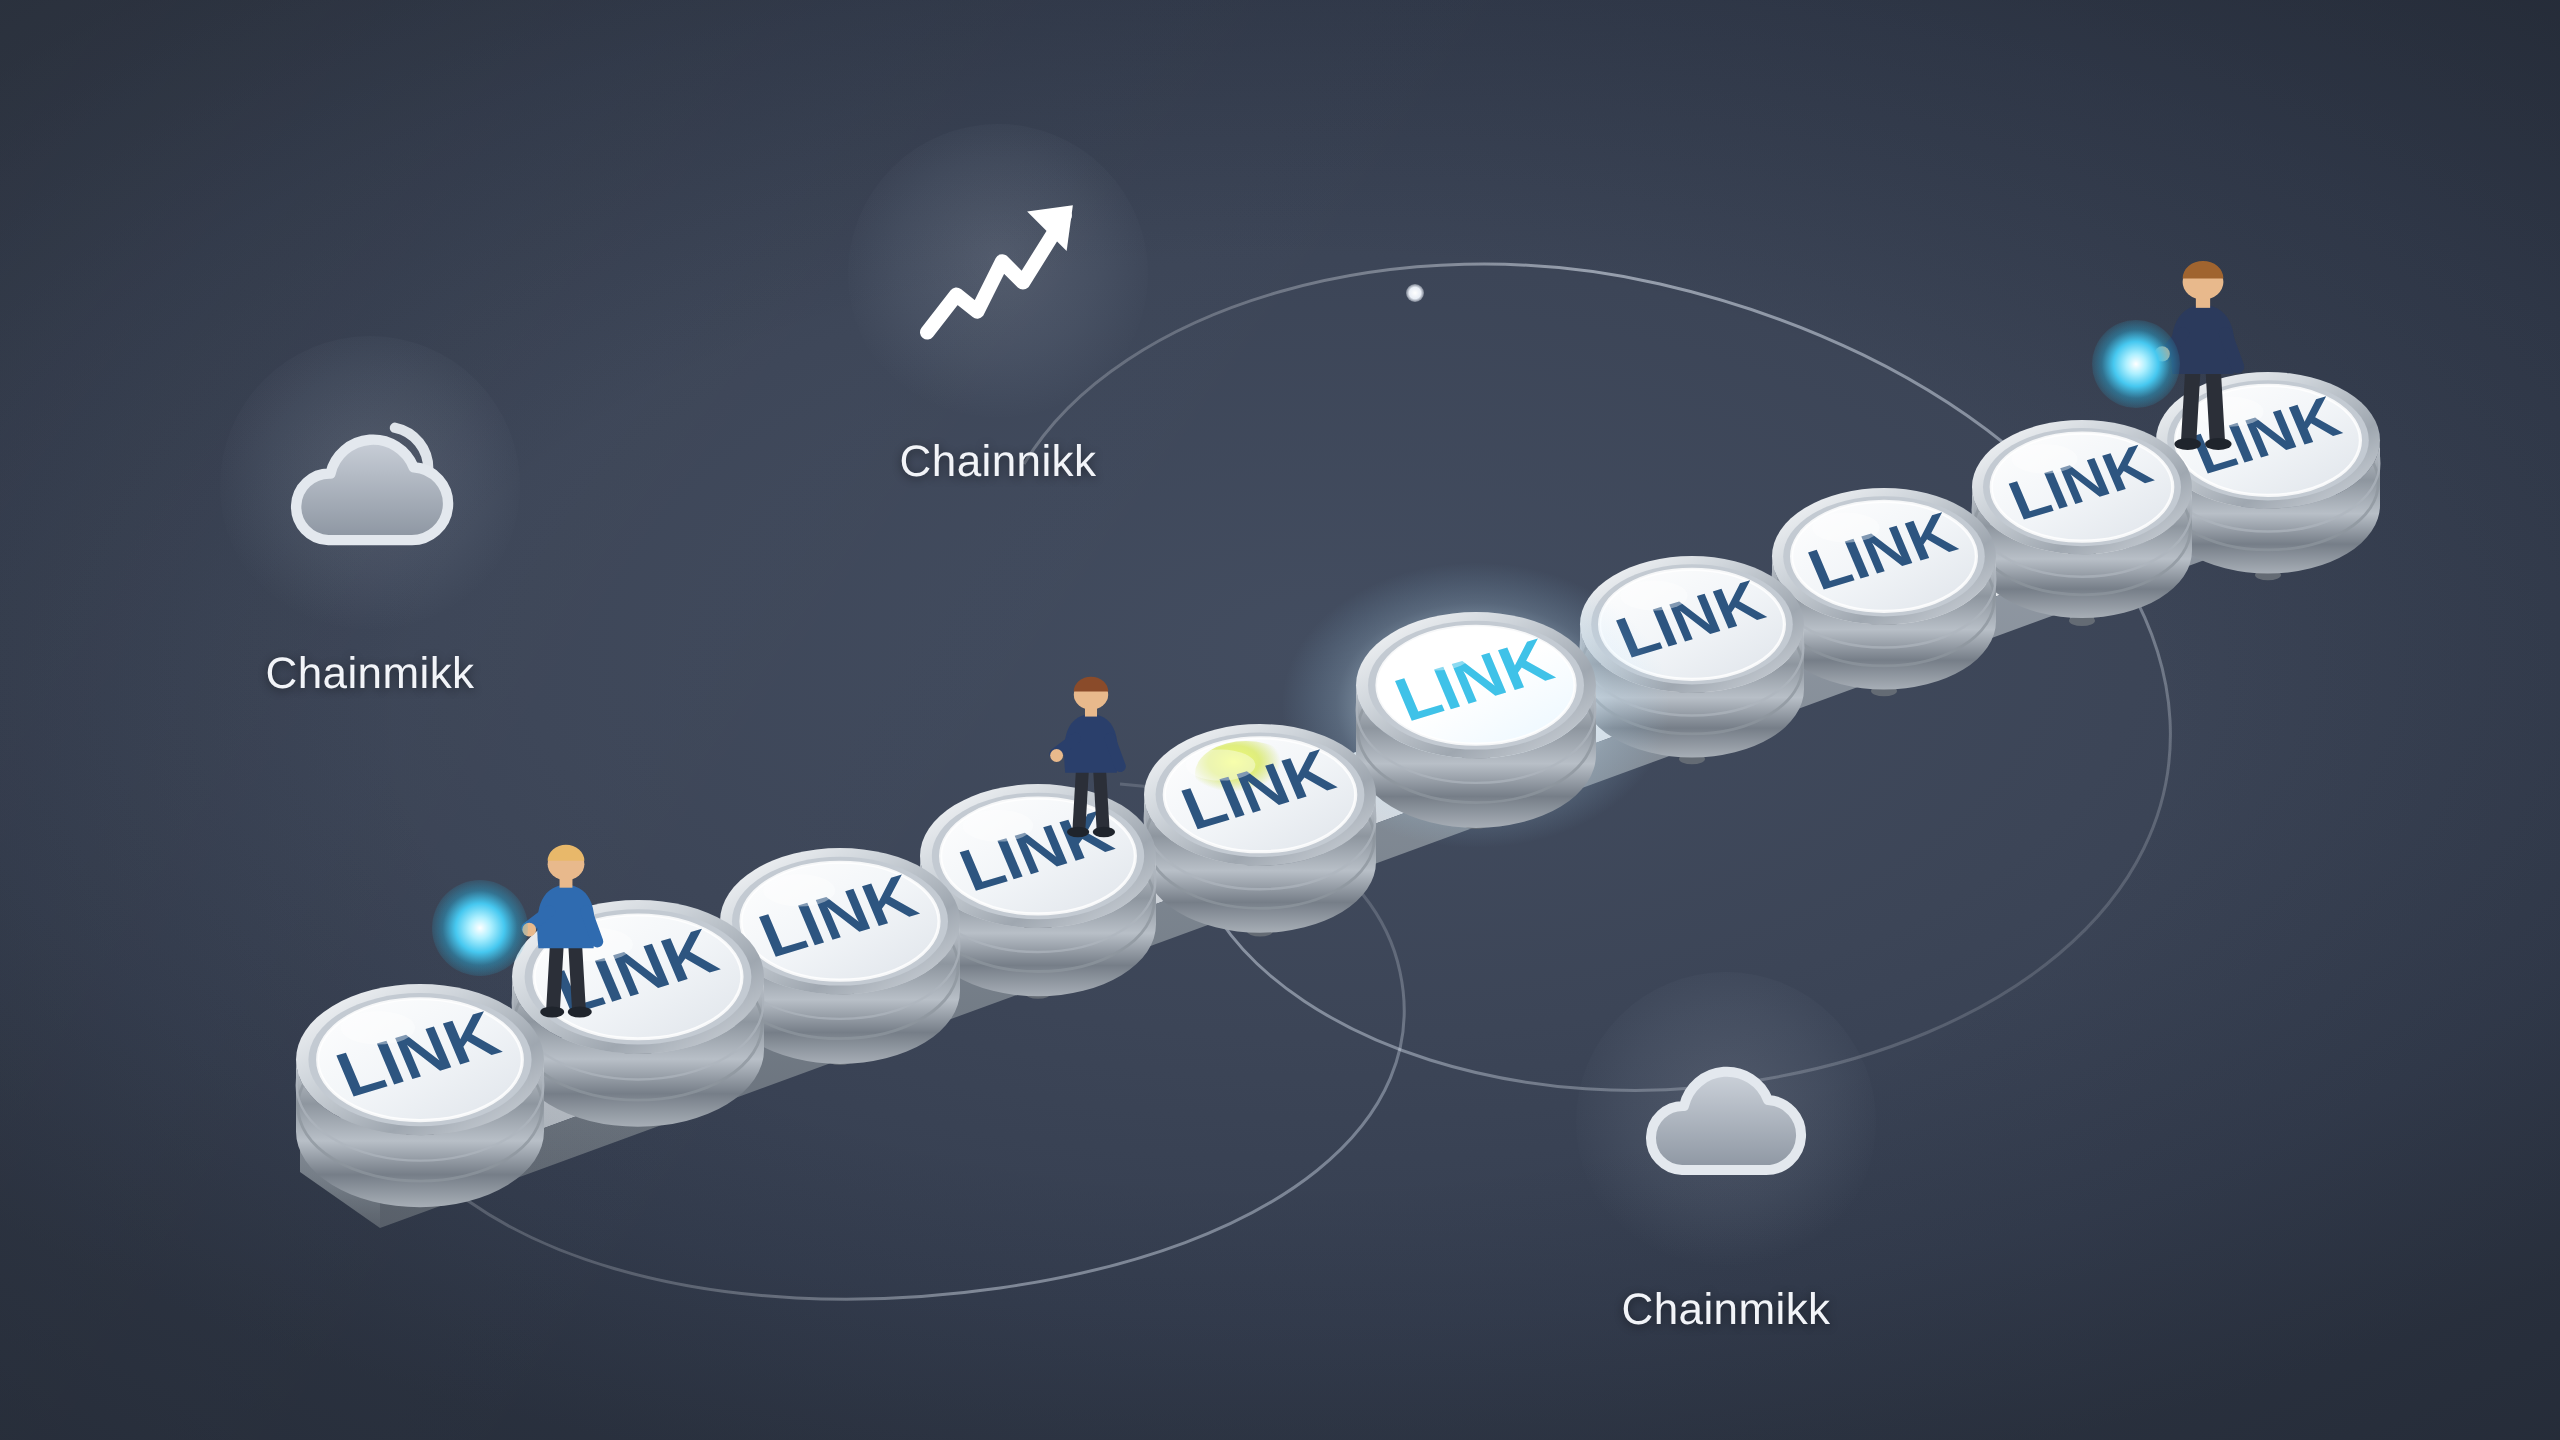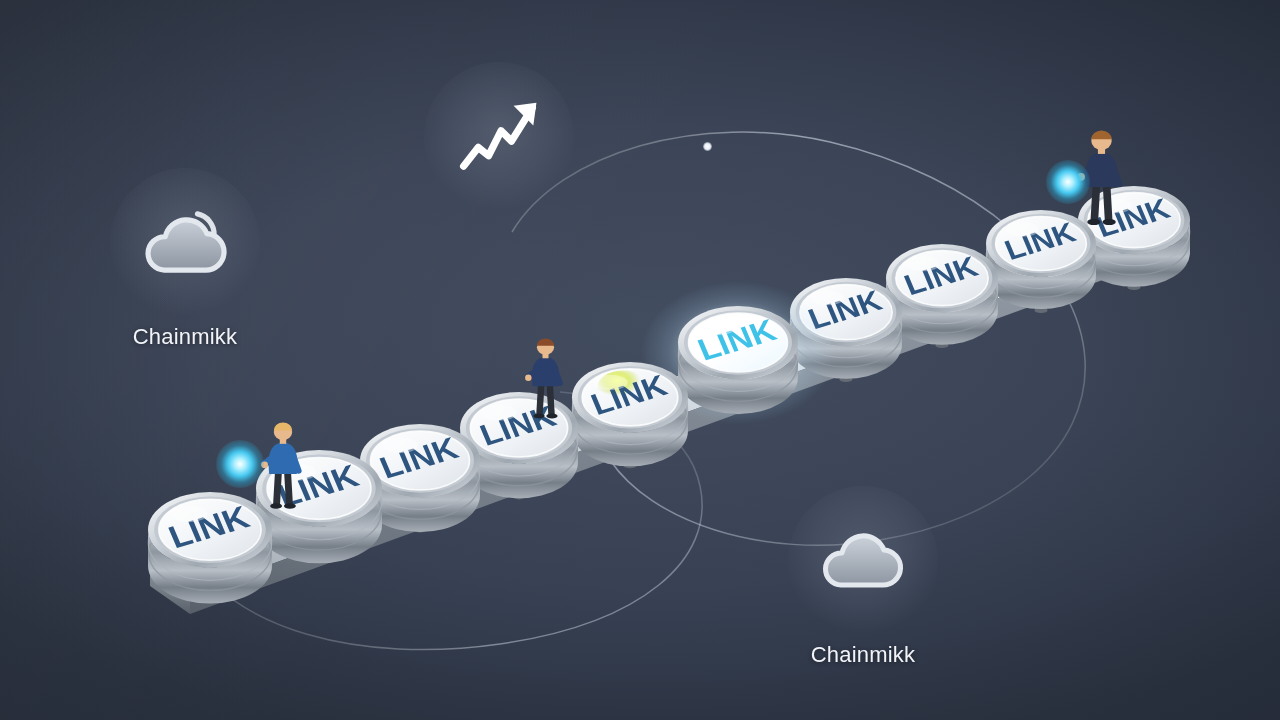--- a/index.html
+++ b/index.html
@@ -821,20 +821,21 @@
     <div class="caption" style="font-size:22px;margin-top:6px;">Chainmikk</div>
       </div>
       <div class="badge" style="left: 424px; top: 62px; width: 150px; z-index: 80;">
     <div class="glowcircle" style="width:150px;height:150px;">
 
     <svg width="104" height="104" viewBox="0 0 100 100">
       <path d="M 16 78 L 30 60 L 40 68 L 52 44 L 62 54 L 82 22" fill="none" stroke="#ffffff" stroke-width="7" stroke-linecap="round" stroke-linejoin="round"></path>
       <path d="M 64 20 L 86 17 L 83 39 Z" fill="#ffffff"></path>
     </svg>
     </div>
+    <div class="caption" style="font-size:22px;margin-top:6px;">Chainnikk</div>
       </div>
       <div class="badge" style="left: 788px; top: 486px; width: 150px; z-index: 80;">
     <div class="glowcircle" style="width:150px;height:150px;">
 
     <svg width="100" height="100" viewBox="0 0 100 100">
       <defs>
               <linearGradient id="cg2" x1="0" y1="0" x2="0" y2="1">
         <stop offset="0%" stop-color="#ccd2da"></stop>
                 <stop offset="100%" stop-color="#8d96a2"></stop>
       </linearGradient>

